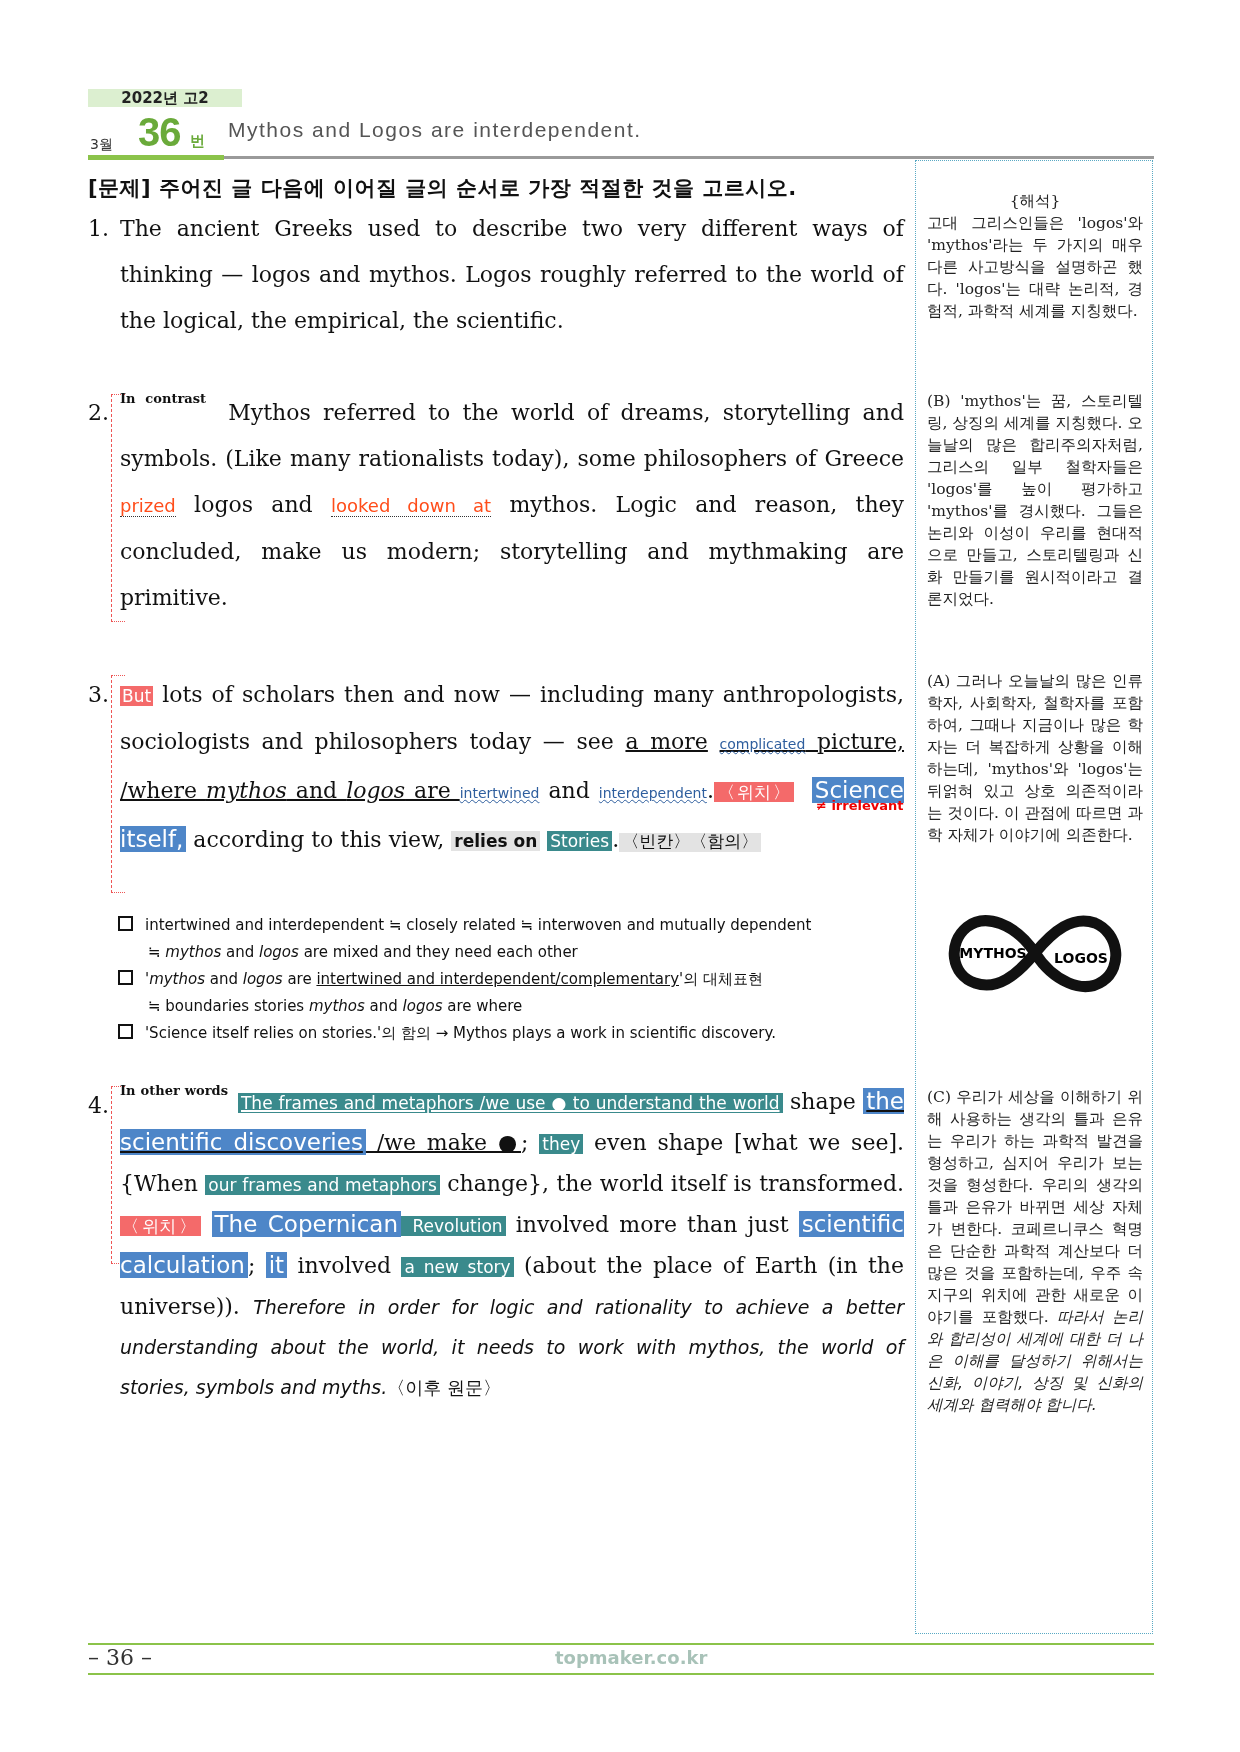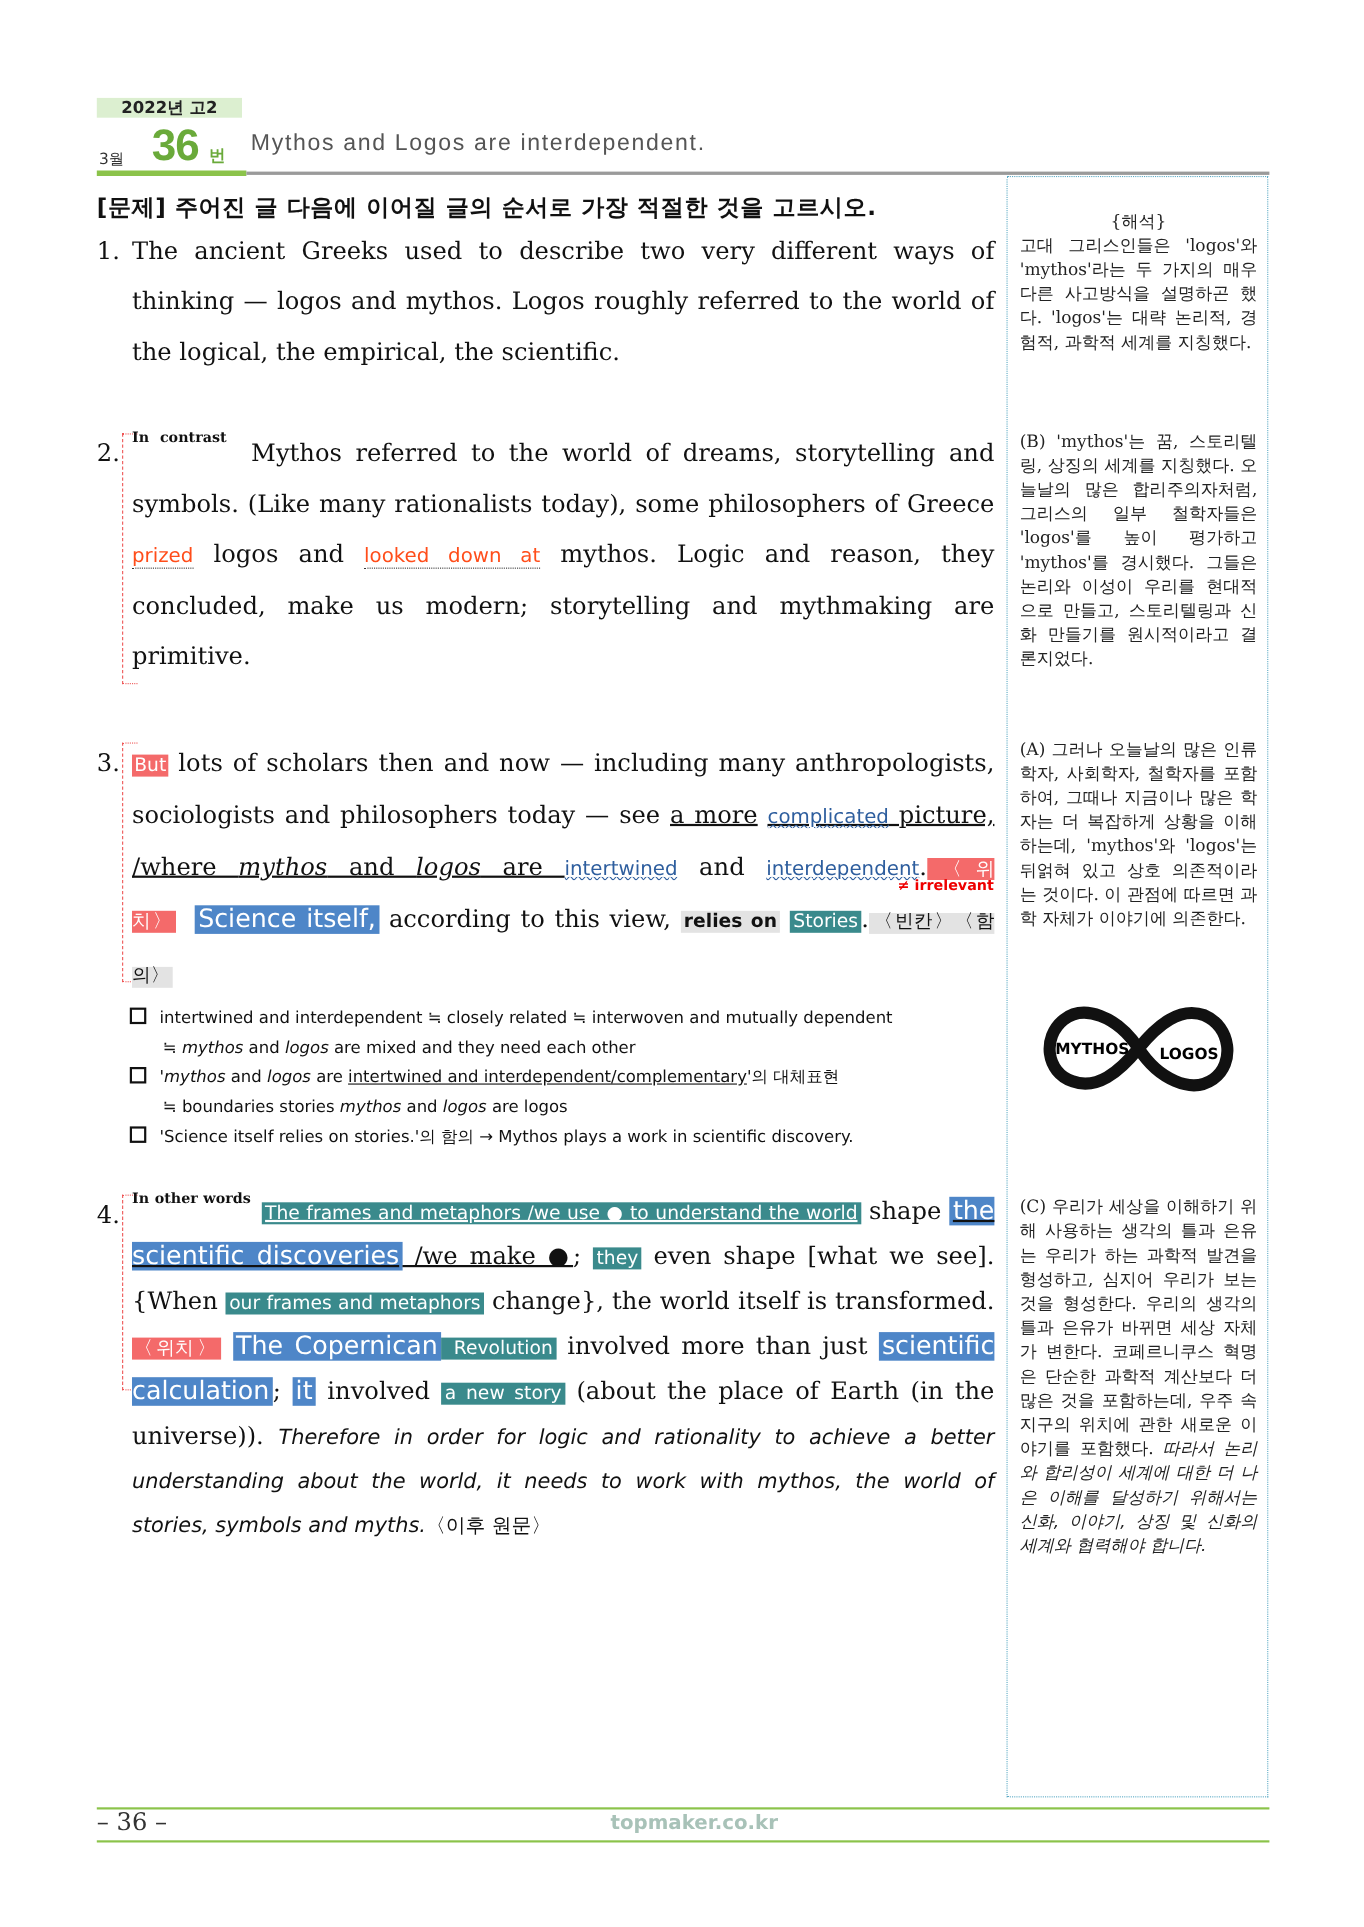--- a/index.html
+++ b/index.html
@@ -1,18 +1,18 @@
 <!DOCTYPE html>
 <html><head>
 <meta charset="utf-8">
 <style>
   html, body { margin:0; padding:0; background:#fff; }
   body { width:1240px; height:1752px; position:relative; overflow:hidden; font-family:"DejaVu Serif", serif; color:#111; }
   .abs { position:absolute; }
-  .year-tag { left:88px; top:89px; width:132px; height:18px; background:#dcefd0; font:bold 15px "DejaVu Sans", sans-serif; text-align:center; line-height:18px; color:#222; }
+  .year-tag { left:88px; top:89px; width:154px; height:18px; background:#dcefd0; font:bold 15px "DejaVu Sans", sans-serif; text-align:center; line-height:18px; color:#222; }
   .month { left:90px; top:136px; font:14px "DejaVu Sans", sans-serif; color:#333; }
   .qnum { left:138px; top:110px; font:bold 40px "Liberation Sans", sans-serif; color:#6aaa3a; letter-spacing:-1px; }
   .qsuffix { left:190px; top:132px; font:bold 15px "DejaVu Sans", sans-serif; color:#6aaa3a; }
   .title { left:228px; top:118px; font:21px "Liberation Sans", sans-serif; color:#555; letter-spacing:1.5px; }
   .rule-green { left:88px; top:155px; width:136px; height:5px; background:#8bc34a; }
   .rule-gray { left:224px; top:156px; width:930px; height:3px; background:#9a9a9a; }
   .question { left:88px; top:174px; font:bold 21px "DejaVu Sans", sans-serif; color:#111; letter-spacing:0.5px; }
 
   .para { left:88px; width:816px; font:22px "DejaVu Serif", serif; line-height:46px; text-align:justify; }
   .para .num { position:absolute; left:0; top:0; }
@@ -21,21 +21,21 @@
   .bracket { position:absolute; left:111px; border-left:1.5px dashed #e55; }
   .bracket::before, .bracket::after { content:""; position:absolute; left:-1px; width:14px; border-top:1.5px dotted #e55; }
   .bracket::before { top:0; } .bracket::after { bottom:0; }
 
   .hand { font-family:"DejaVu Sans", sans-serif; font-size:18px; }
   .red-hand { color:#ff4d1a; border-bottom:1.5px dotted #333; }
   .hl-red { background:#f46a6a; color:#fff; font-family:"DejaVu Sans", sans-serif; font-size:17px; padding:0 2px; }
   .hl-blue { background:#4e86c8; color:#fff; font-family:"DejaVu Sans", sans-serif; font-size:23px; padding:0 3px; }
   .hl-teal { background:#3a8a8c; color:#fff; font-family:"DejaVu Sans", sans-serif; font-size:17px; padding:0 3px;margin-top:36px; }
   .hl-gray { background:#e3e3e3; color:#111; font-family:"DejaVu Sans", sans-serif; font-size:17px; font-weight:bold; padding:0 3px; }
-  .wavy { color:#2e5e9e; font-family:"DejaVu Sans", sans-serif; font-size:18px; text-decoration:underline wavy #2e5e9e; text-decoration-thickness:1px; }
+  .wavy { color:#2e5e9e; font-family:"DejaVu Sans", sans-serif; font-size:14px; text-decoration:underline wavy #2e5e9e; text-decoration-thickness:1px; }
   .ul { text-decoration:underline; text-decoration-thickness:1.5px; }
   .it { font-style:italic; }
   .note-red { position:absolute; color:#e00; font:bold 13px "DejaVu Sans", sans-serif; }
   .hand-it { font-family:"DejaVu Sans", sans-serif; font-style:italic; font-size:19px; }
 
   .notes { left:118px; top:912px; font:15px "DejaVu Sans", sans-serif; line-height:27px; color:#111; }
   .notes .row { white-space:nowrap; }
   .cb { display:inline-block; width:11px; height:11px; border:2px solid #111; margin-right:12px; vertical-align:-1px; }
   .indent { padding-left:30px; }
 
@@ -85,21 +85,21 @@
     <span class="ul"><span class="wavy">complicated</span><span> picture, /where </span><span class="it">mythos</span><span> and </span><span class="it">logos</span><span> are </span></span><span class="wavy">intertwined</span><span> and </span><span class="wavy">interdependent</span><span>.</span><span class="hl-red">〈위치〉</span>&nbsp;&nbsp;<span class="hl-blue">Science itself,</span><span> according to this view, </span><span class="hl-gray">relies on</span>
     <span class="hl-teal">Stories</span><span>.</span><span class="hl-gray" style="font-weight:normal;font-family:Liberation Mono, monospace;">〈빈칸〉〈함의〉</span>
   </div>
   <span class="note-red" style="left:728px; top:126px; line-height:16px;">≠ irrelevant</span>
 </div>
 
 <div class="abs notes">
   <div class="row"><span class="cb"></span><span>intertwined and interdependent ≒ closely related ≒ interwoven and mutually dependent</span></div>
   <div class="row indent"><span>≒ </span><span class="it">mythos</span><span> and </span><span class="it">logos</span><span> are mixed and they need each other</span></div>
   <div class="row"><span class="cb"></span><span>'</span><span class="it">mythos</span><span> and </span><span class="it">logos</span><span> are </span><span style="text-decoration:underline;">intertwined and interdependent/complementary</span><span>'의 대체표현</span></div>
-  <div class="row indent"><span>≒ boundaries stories </span><span class="it">mythos</span><span> and </span><span class="it">logos</span><span> are logos</span></div>
+  <div class="row indent"><span>≒ boundaries stories </span><span class="it">mythos</span><span> and </span><span class="it">logos</span><span> are where</span></div>
   <div class="row"><span class="cb"></span><span>'Science itself relies on stories.'의 함의 → Mythos plays a work in scientific discovery.</span></div>
 </div>
 
 <div class="bracket" style="top:1086px; height:178px;"></div>
 <div class="abs para" style="top:1082px; line-height:39px;">
   <span class="num" style="top:4px;">4.</span>
   <div class="body">
     <span class="sup">In  other  words</span><span class="hl-teal ul">The frames and metaphors /we use ● to understand the world</span>
     <span>shape </span><span class="ul"><span class="hl-blue">the scientific discoveries</span><span> /we make ●</span></span><span>; </span><span class="hl-teal">they</span><span> even shape [what we see]. {When </span><span class="hl-teal">our frames and metaphors</span><span> change}, the world itself is transformed.</span><span class="hl-red">〈위치〉</span>&nbsp;<span class="hl-blue">The Copernican</span><span class="hl-teal"> Revolution</span><span> involved more than just </span><span class="hl-blue">scientific calculation</span><span>; </span><span class="hl-blue">it</span><span> involved </span><span class="hl-teal">a new story</span><span> (about the place of Earth (in the universe)). </span><span class="hand-it">Therefore in order for logic and rationality to achieve a better understanding about the world, it needs to work with mythos, the world of stories, symbols and myths.</span><span class="hand">〈이후 원문〉</span>
   </div>

